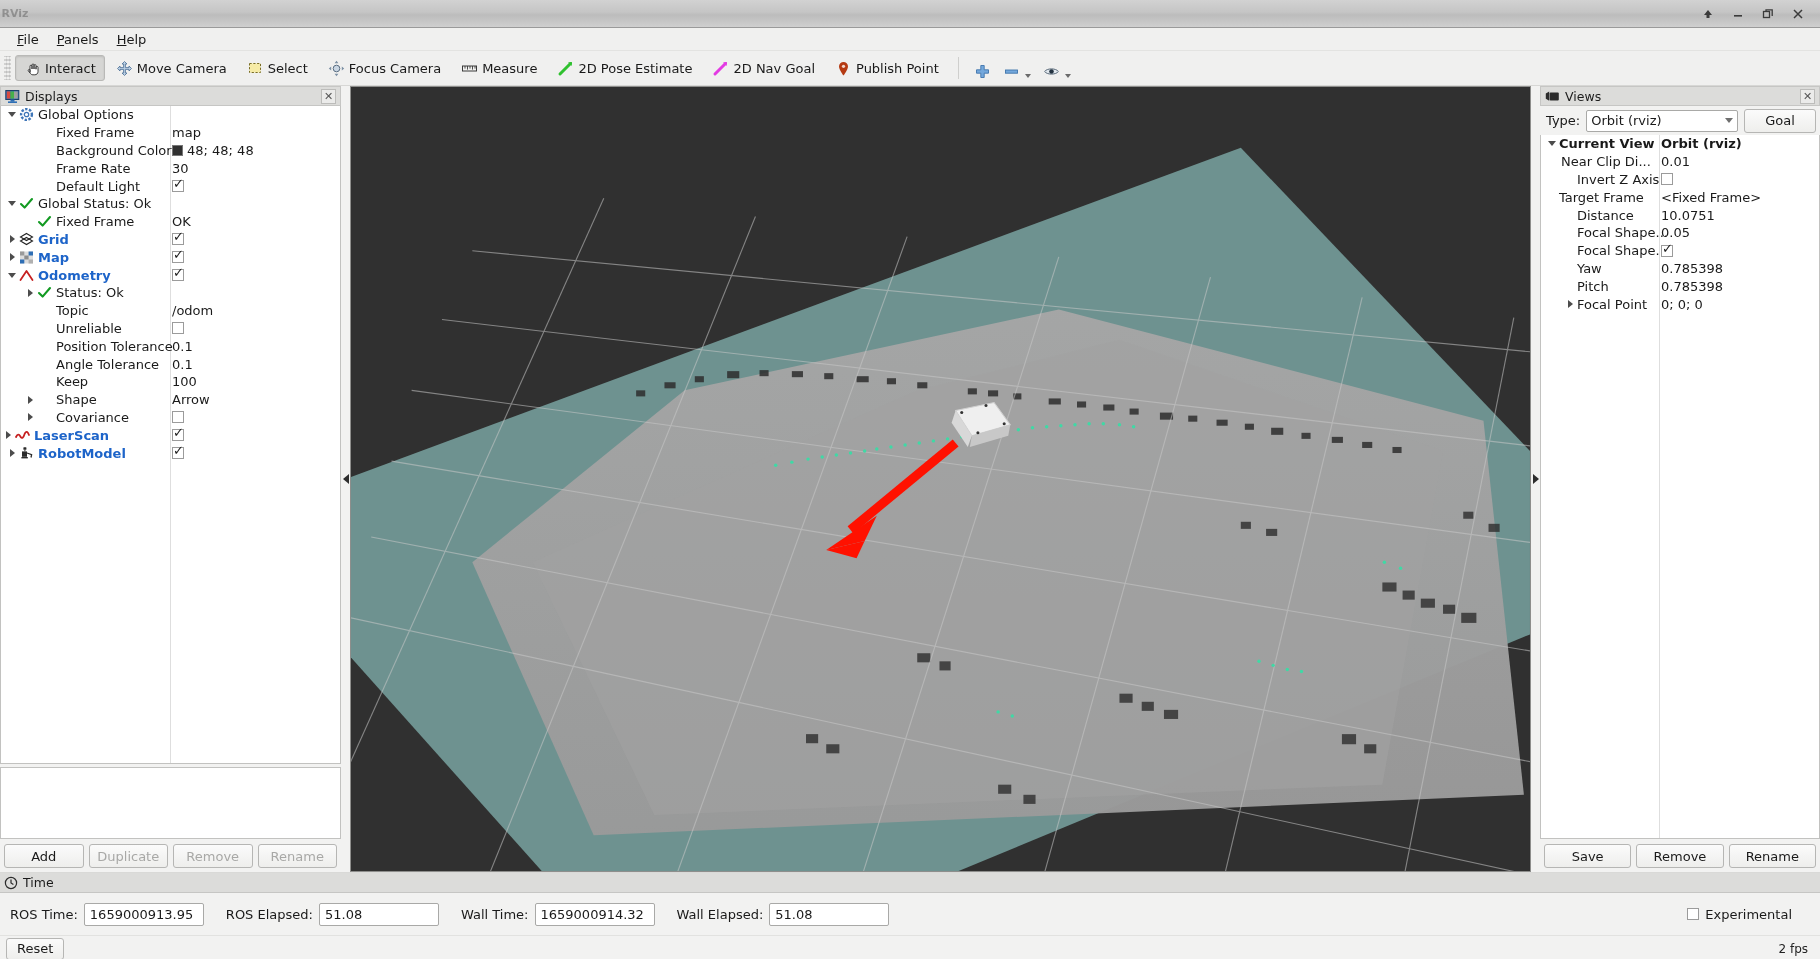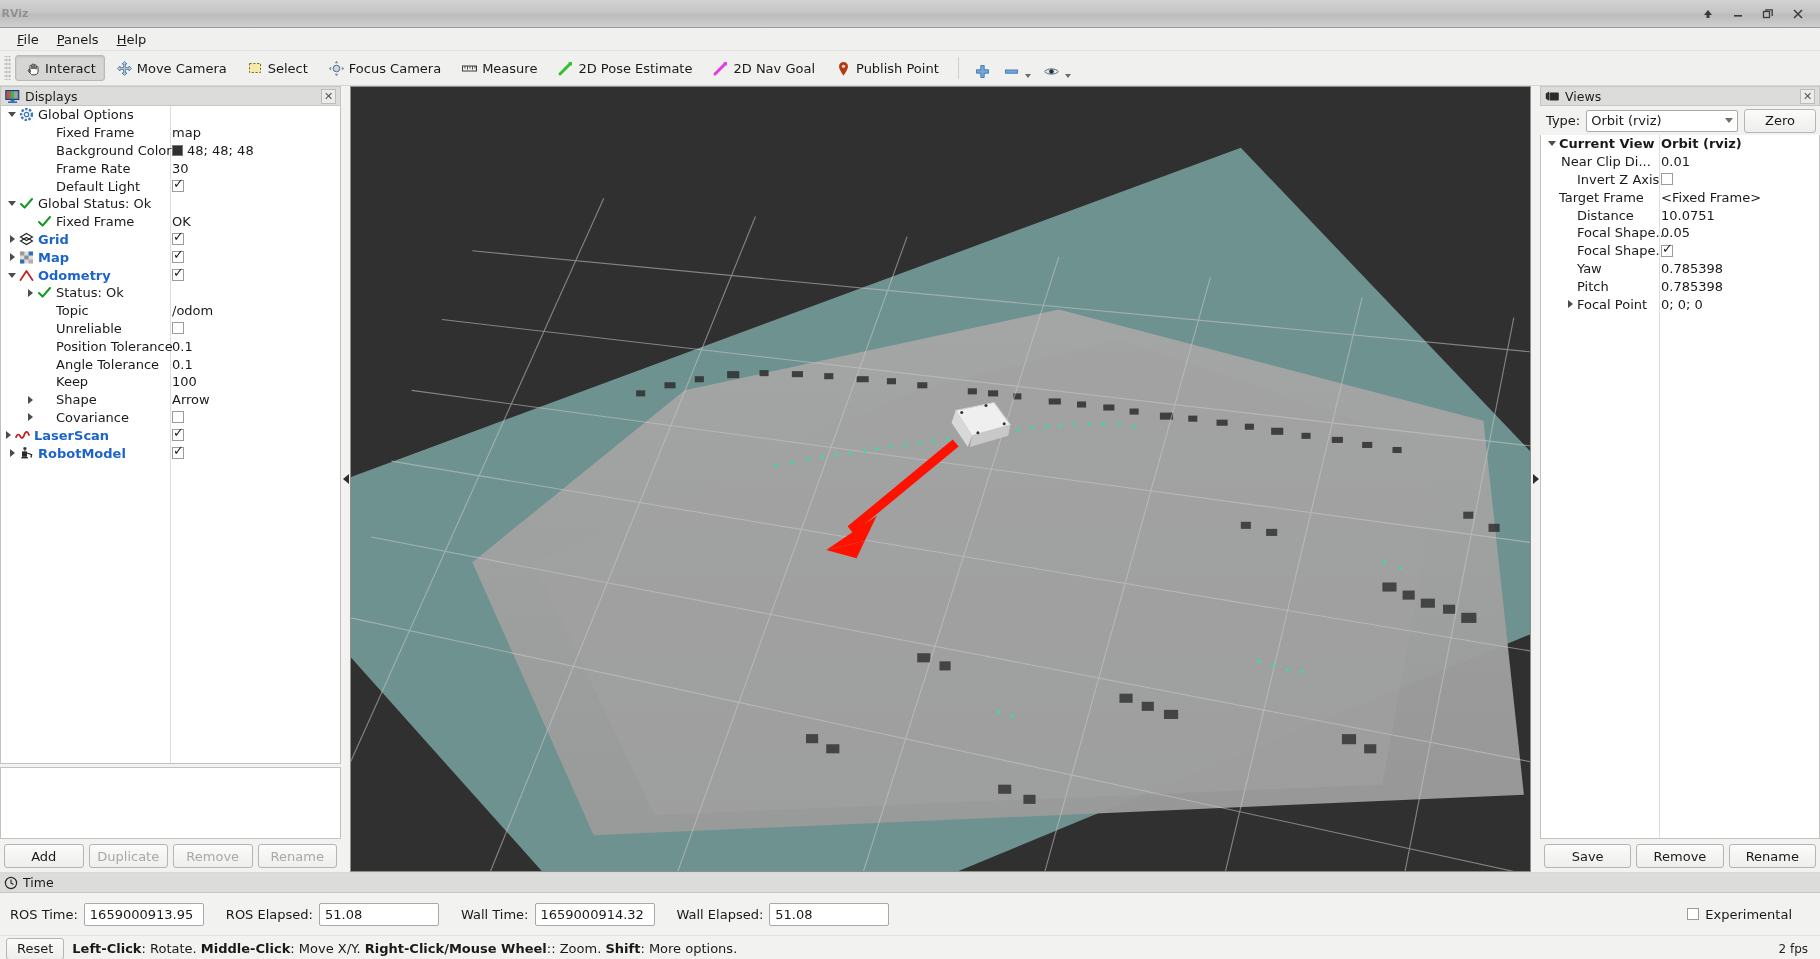--- a/index.html
+++ b/index.html
@@ -781,21 +781,21 @@
       <span>Views</span>
       <span class="pt-close">✕</span>
     </div>
 
     <div class="views-typerow">
       <span class="lbl">Type:</span>
       <span class="combo">
         <span>Orbit (rviz)</span>
         <span class="caret"></span>
       </span>
-      <span class="zerobtn">Zero</span>
+      <span class="zerobtn">Goal</span>
     </div>
 
     <div class="tree" id="views-tree">
       <div class="col-div" style="left:118px"></div>
     <div class="trow" style="position: relative; padding-left: 4px;">
           <span class="twist down"></span>
           <span class="tlabel bold">Current View</span>
           <span class="tval" style="left: 120px;">
             <span class="bold">Orbit (rviz)</span>
           </span>
@@ -894,16 +894,15 @@
       <span class="tf-label">Wall Elapsed:</span>
       <span class="tf-input" style="width: 120px;">51.08</span>
       <span id="expwrap">
         <span class="cbox"></span>
         <span>Experimental</span>
       </span>
     </div>
 
   <div id="statusbar">
     <span id="resetbtn">Reset</span>
-    <span id="hint"><b>Left-Click</b><span>: Rotate. </span><b>Middle-Click</b><span>: Move X/Y. </span><b>Right-Click/Mouse Wheel</b><span>:: Zoom. </span><b>Shift</b><span>: More options.</span></span>
     <span id="fps">2 fps</span>
   </div>
 </div>
 
 </body></html>

